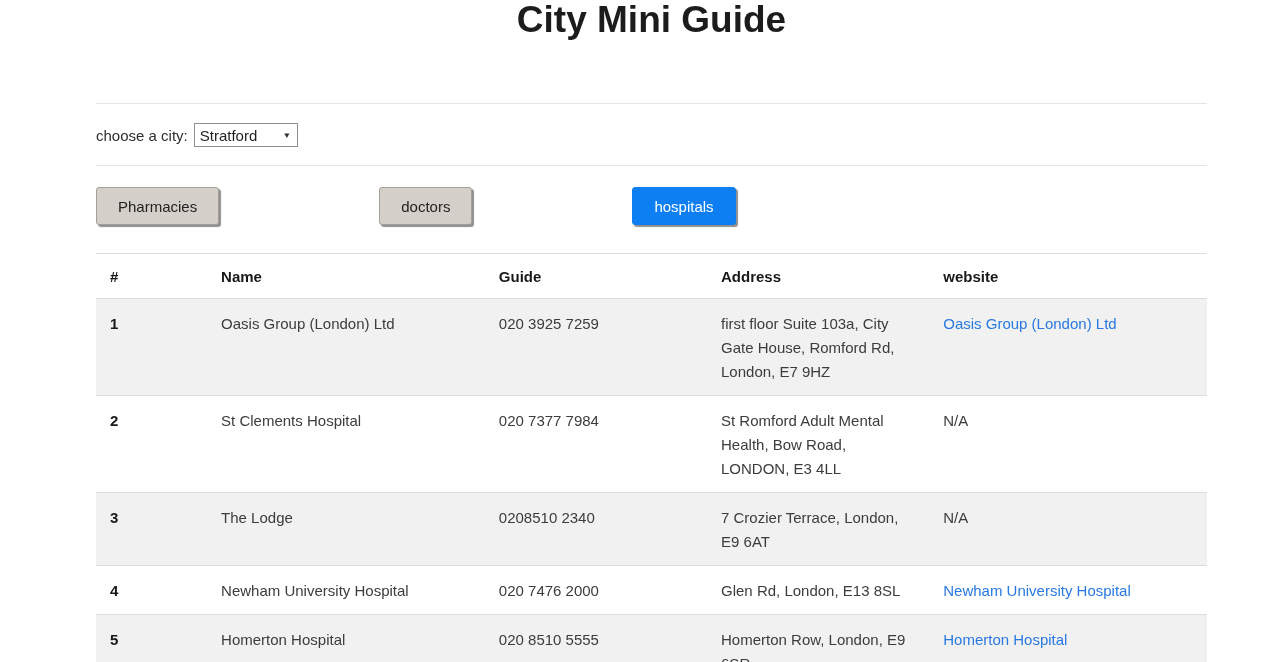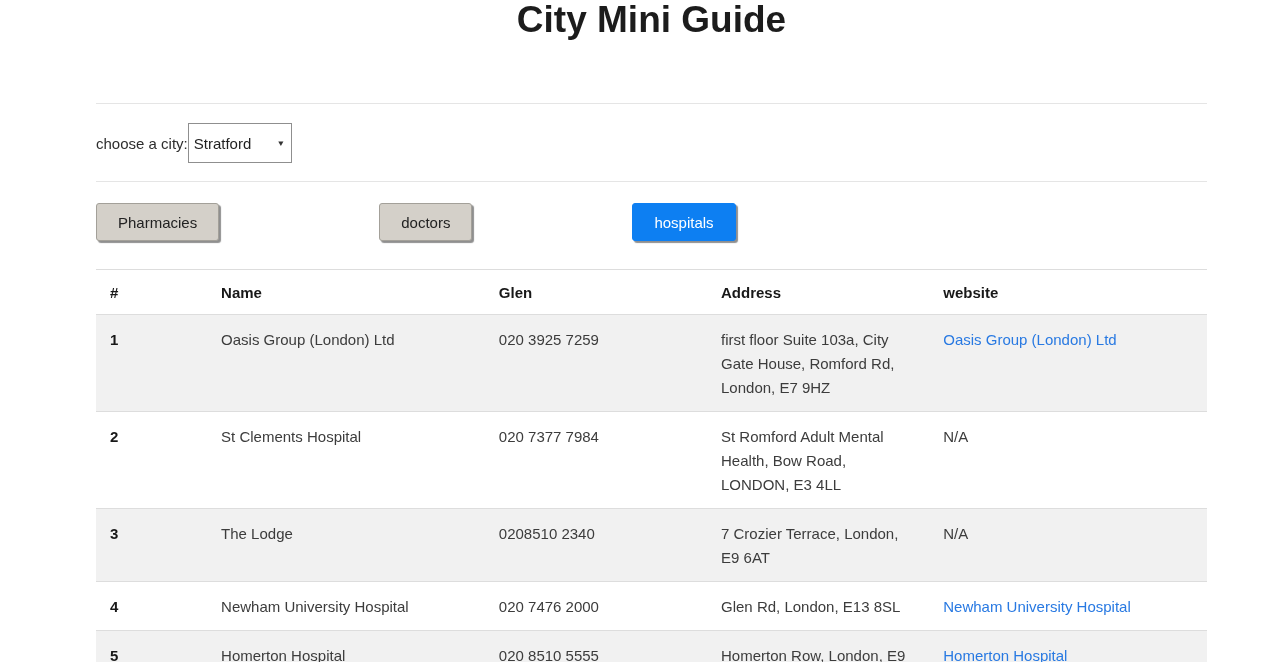--- a/index.html
+++ b/index.html
@@ -34,27 +34,28 @@
   }
   .divider-top { margin-top: 59px; }
   .city-section {
     padding: 19px 0 18px 0;
     display: flex;
     align-items: center;
   }
   .city-label {
     font-size: 15px;
     color: #2e2e2e;
+    margin-right: 6px;
   }
   .city-select {
     display: inline-flex;
     align-items: center;
     justify-content: space-between;
     width: 104px;
-    height: 40px;
+    height: 24px;
     border: 1px solid #8f8f8f;
     background: #ffffff;
     padding: 0 6px 0 5px;
     cursor: default;
   }
   .city-select .value {
     font-size: 15px;
     color: #1f1f1f;
   }
   .city-select .caret {
@@ -150,21 +151,21 @@
       <col class="c-num">
         <col class="c-name">
         <col class="c-phone">
         <col class="c-addr">
         <col class="c-web">
     </colgroup>
     <thead>
       <tr>
         <th>#</th>
         <th>Name</th>
-        <th>Glen</th>
+        <th>Guide</th>
         <th>Address</th>
         <th>website</th>
       </tr>
     </thead>
     <tbody>
       <tr>
         <td class="num">1</td>
         <td>Oasis Group (London) Ltd</td>
         <td>020 3925 7259</td>
         <td>first floor Suite 103a, City Gate House, Romford Rd, London, E7 9HZ</td>

